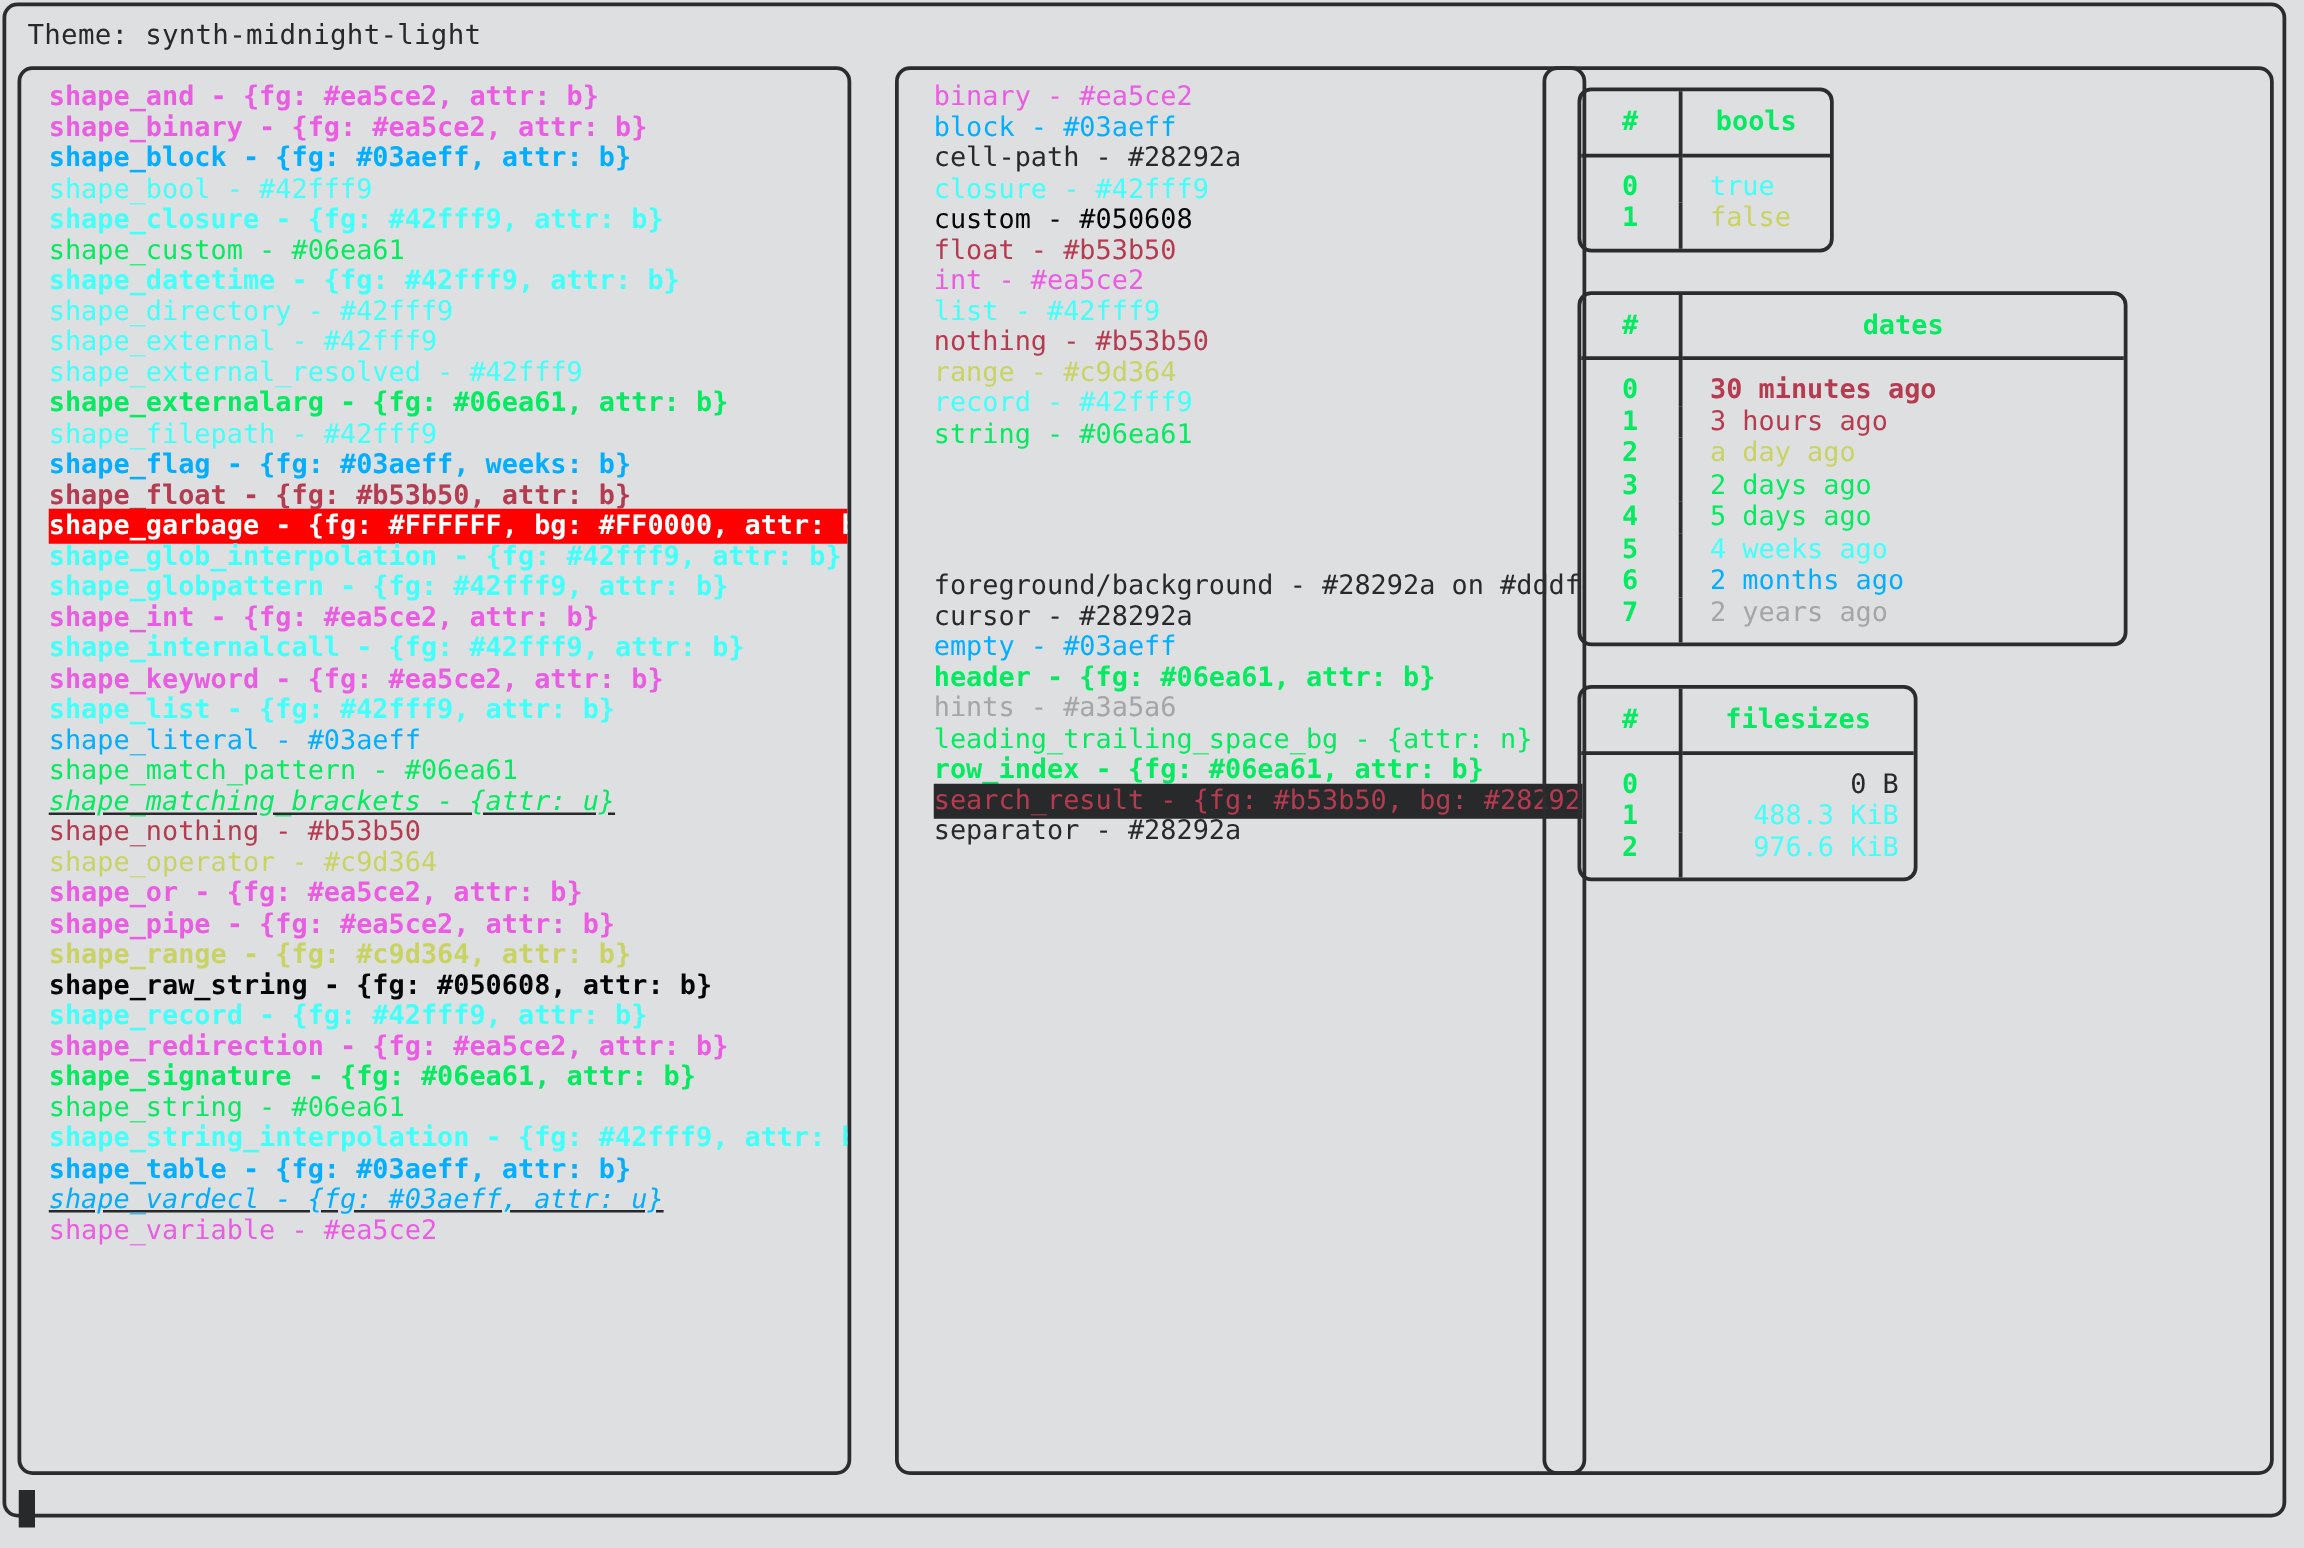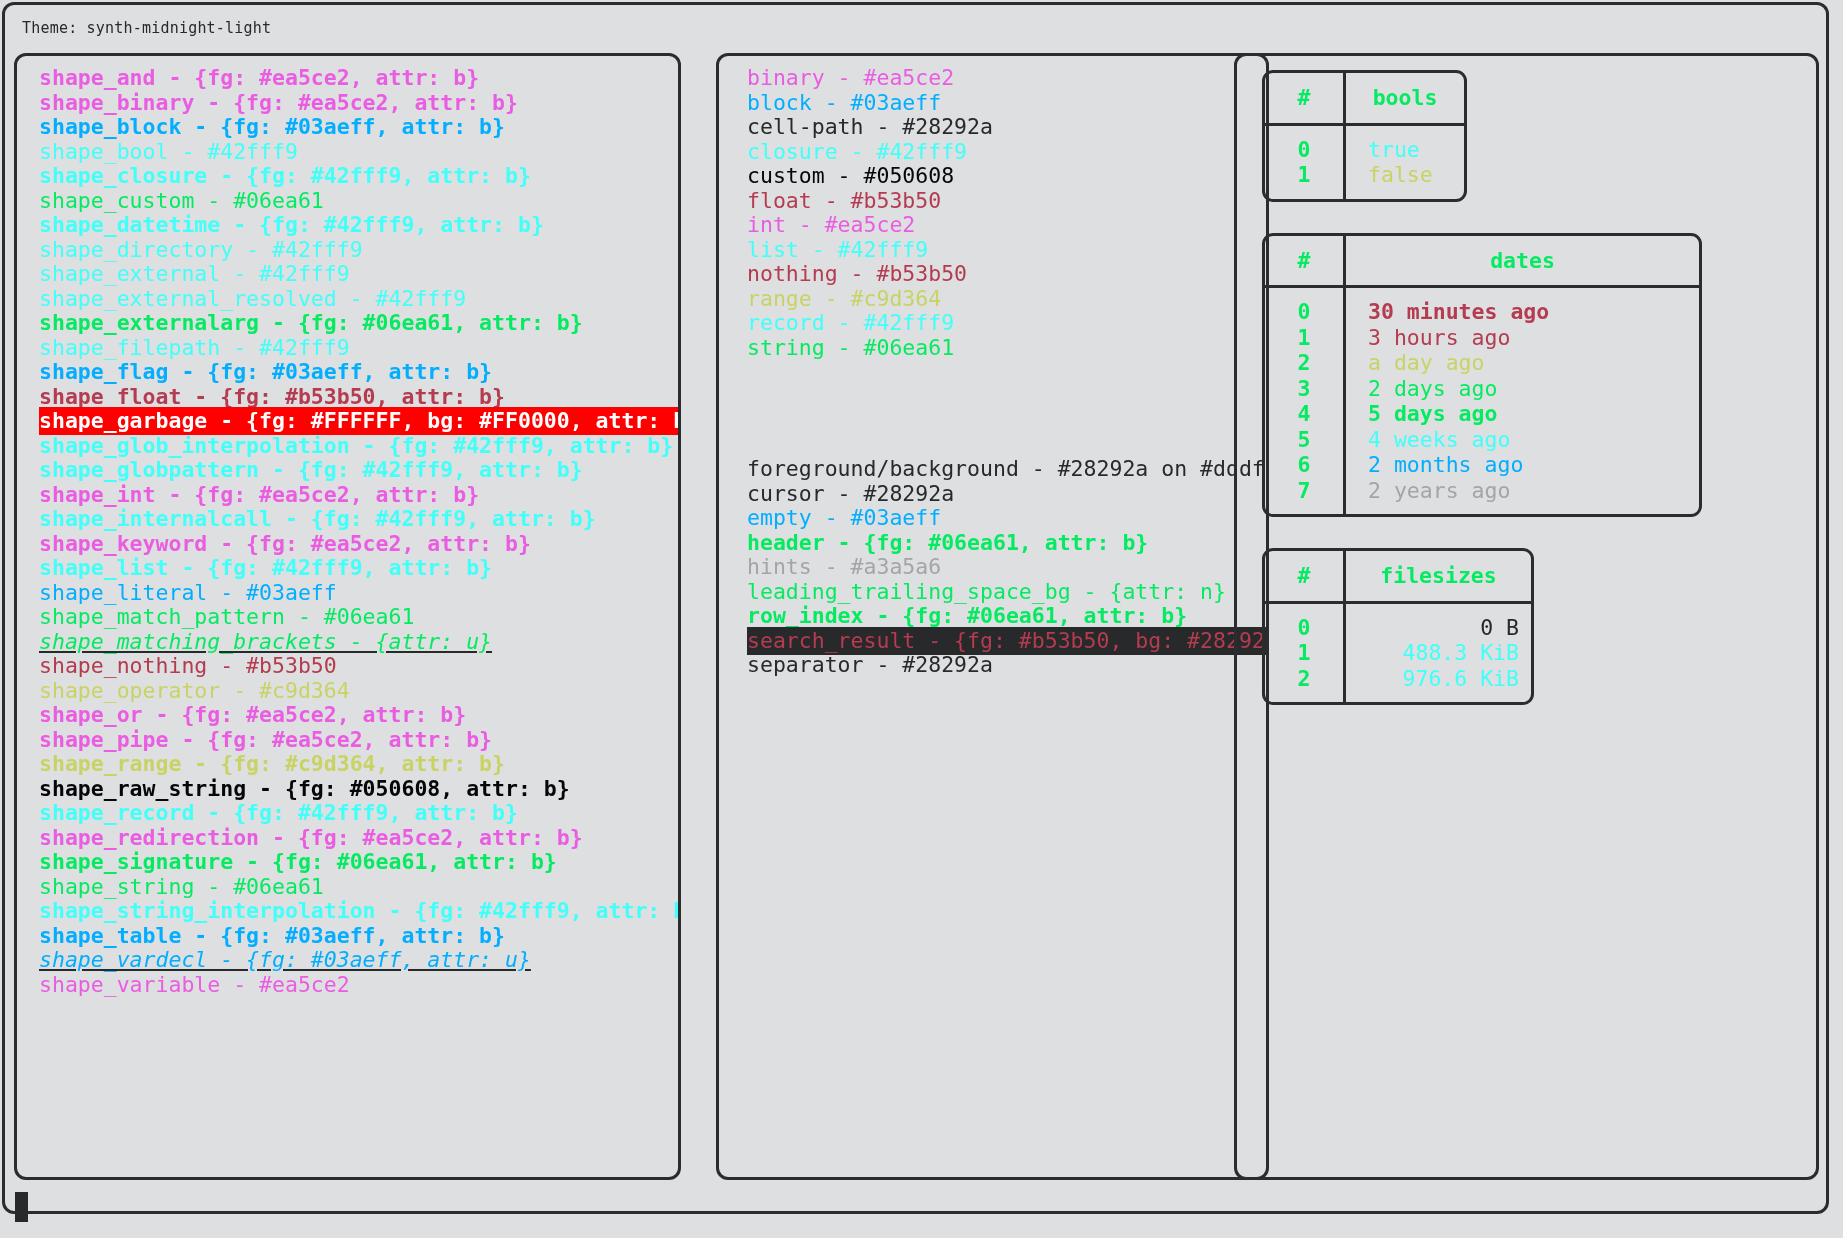--- a/index.html
+++ b/index.html
@@ -36,21 +36,21 @@
     border-radius: 12px;
     box-sizing: border-box;
     background: transparent;
   }
 
   
   .theme-title {
     position: absolute;
     left: 22px;
     top: 14px;
-    font-size: 15px;
+    font-size: 22px;
     letter-spacing: 0.2px;
     color: #28292a;
     white-space: pre;
   }
 
   
   .panes {
     position: absolute;
     left: 14px;
     top: 53px;
@@ -183,21 +183,21 @@
           <div class="line b"><span class="hl c-blue">shape_block - {fg: #03aeff, attr: b}</span></div>
           <div class="line"><span class="hl c-cyan">shape_bool - #42fff9</span></div>
           <div class="line b"><span class="hl c-cyan">shape_closure - {fg: #42fff9, attr: b}</span></div>
           <div class="line"><span class="hl c-green">shape_custom - #06ea61</span></div>
           <div class="line b"><span class="hl c-cyan">shape_datetime - {fg: #42fff9, attr: b}</span></div>
           <div class="line"><span class="hl c-cyan">shape_directory - #42fff9</span></div>
           <div class="line"><span class="hl c-cyan">shape_external - #42fff9</span></div>
           <div class="line"><span class="hl c-cyan">shape_external_resolved - #42fff9</span></div>
           <div class="line b"><span class="hl c-green">shape_externalarg - {fg: #06ea61, attr: b}</span></div>
           <div class="line"><span class="hl c-cyan">shape_filepath - #42fff9</span></div>
-          <div class="line b"><span class="hl c-blue">shape_flag - {fg: #03aeff, attr: b}</span></div>
+          <div class="line b"><span class="hl c-blue">shape_flag - {fg: #03aeff, weeks: b}</span></div>
           <div class="line b"><span class="hl c-red">shape_float - {fg: #b53b50, attr: b}</span></div>
           <div class="line b"><span class="hl c-white bg-red">shape_garbage - {fg: #FFFFFF, bg: #FF0000, attr: b}</span></div>
           <div class="line b"><span class="hl c-cyan">shape_glob_interpolation - {fg: #42fff9, attr: b}</span></div>
           <div class="line b"><span class="hl c-cyan">shape_globpattern - {fg: #42fff9, attr: b}</span></div>
           <div class="line b"><span class="hl c-magenta">shape_int - {fg: #ea5ce2, attr: b}</span></div>
           <div class="line b"><span class="hl c-cyan">shape_internalcall - {fg: #42fff9, attr: b}</span></div>
           <div class="line b"><span class="hl c-magenta">shape_keyword - {fg: #ea5ce2, attr: b}</span></div>
           <div class="line b"><span class="hl c-cyan">shape_list - {fg: #42fff9, attr: b}</span></div>
           <div class="line"><span class="hl c-blue">shape_literal - #03aeff</span></div>
           <div class="line"><span class="hl c-green">shape_match_pattern - #06ea61</span></div>
@@ -288,21 +288,21 @@
               <tr>
                 <td class="idx">2</td>
                 <td class="val c-yellow">a day ago</td>
               </tr>
               <tr>
                 <td class="idx">3</td>
                 <td class="val c-green">2 days ago</td>
               </tr>
               <tr>
                 <td class="idx">4</td>
-                <td class="val c-green" style="font-weight: bold;">5 days ago</td>
+                <td class="val c-green" style="font-weight: normal;">5 days ago</td>
               </tr>
               <tr>
                 <td class="idx">5</td>
                 <td class="val c-cyan">4 weeks ago</td>
               </tr>
               <tr>
                 <td class="idx">6</td>
                 <td class="val c-blue">2 months ago</td>
               </tr>
               <tr>

